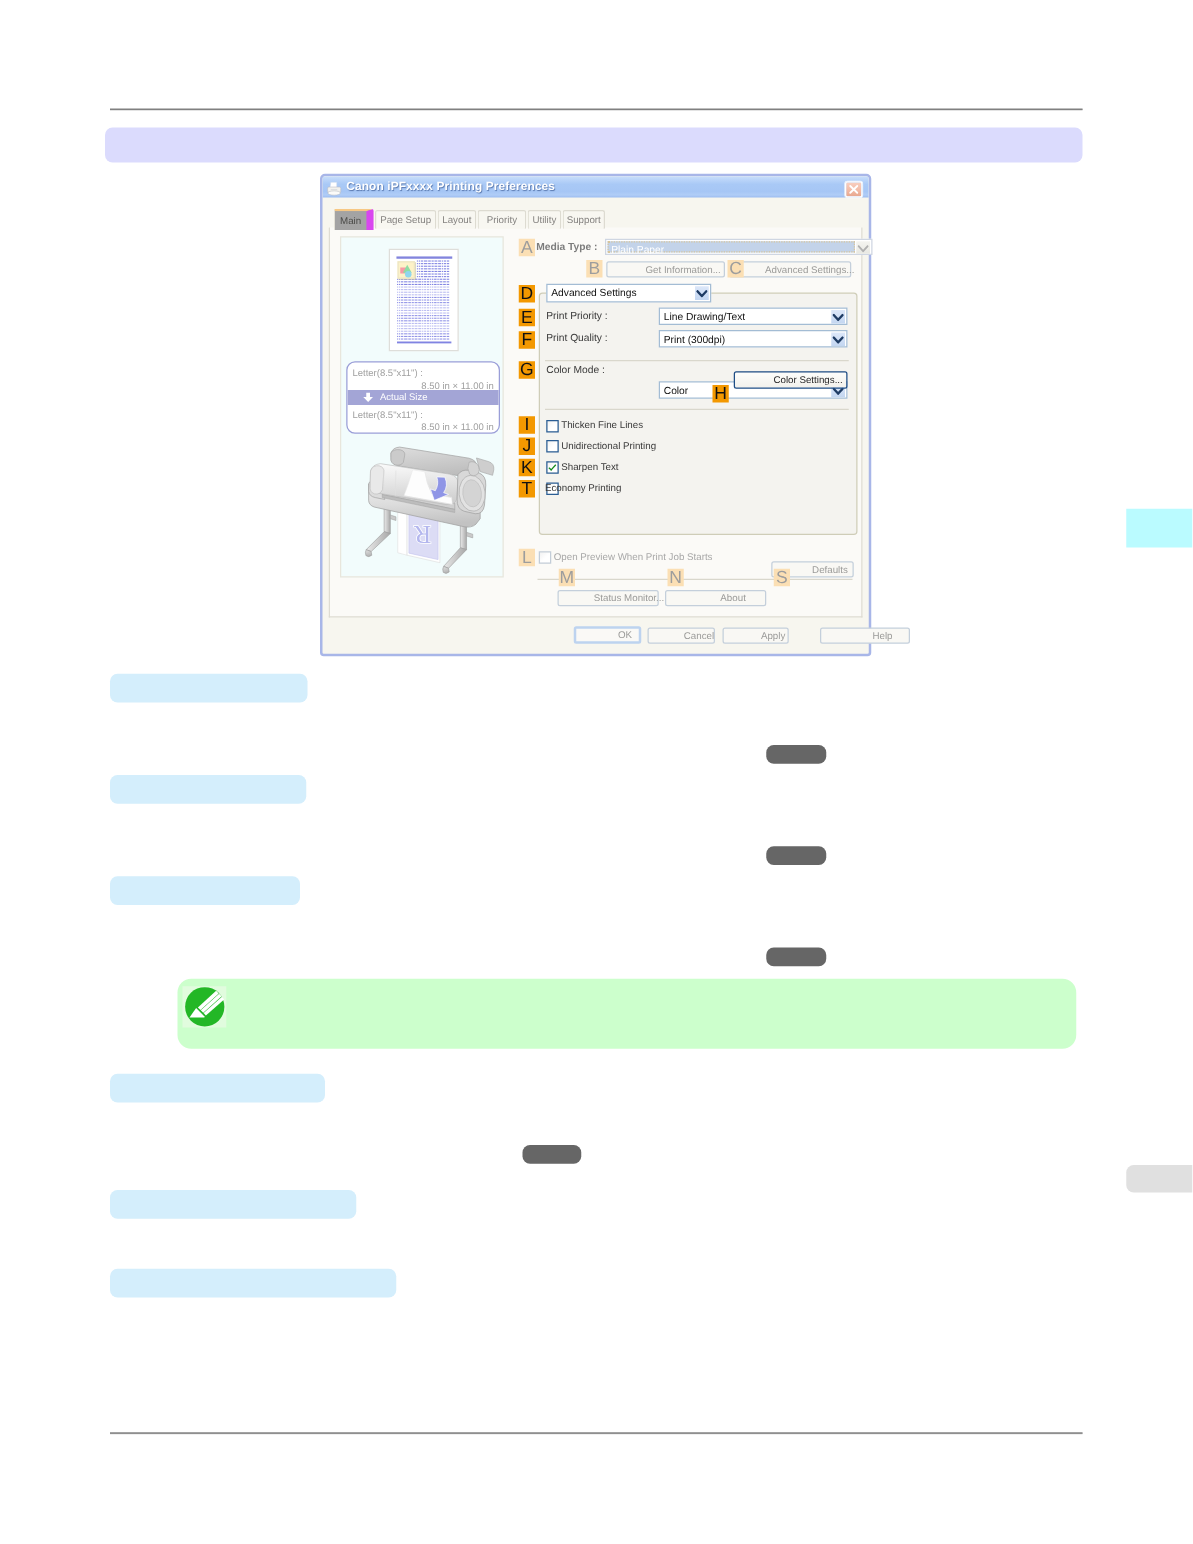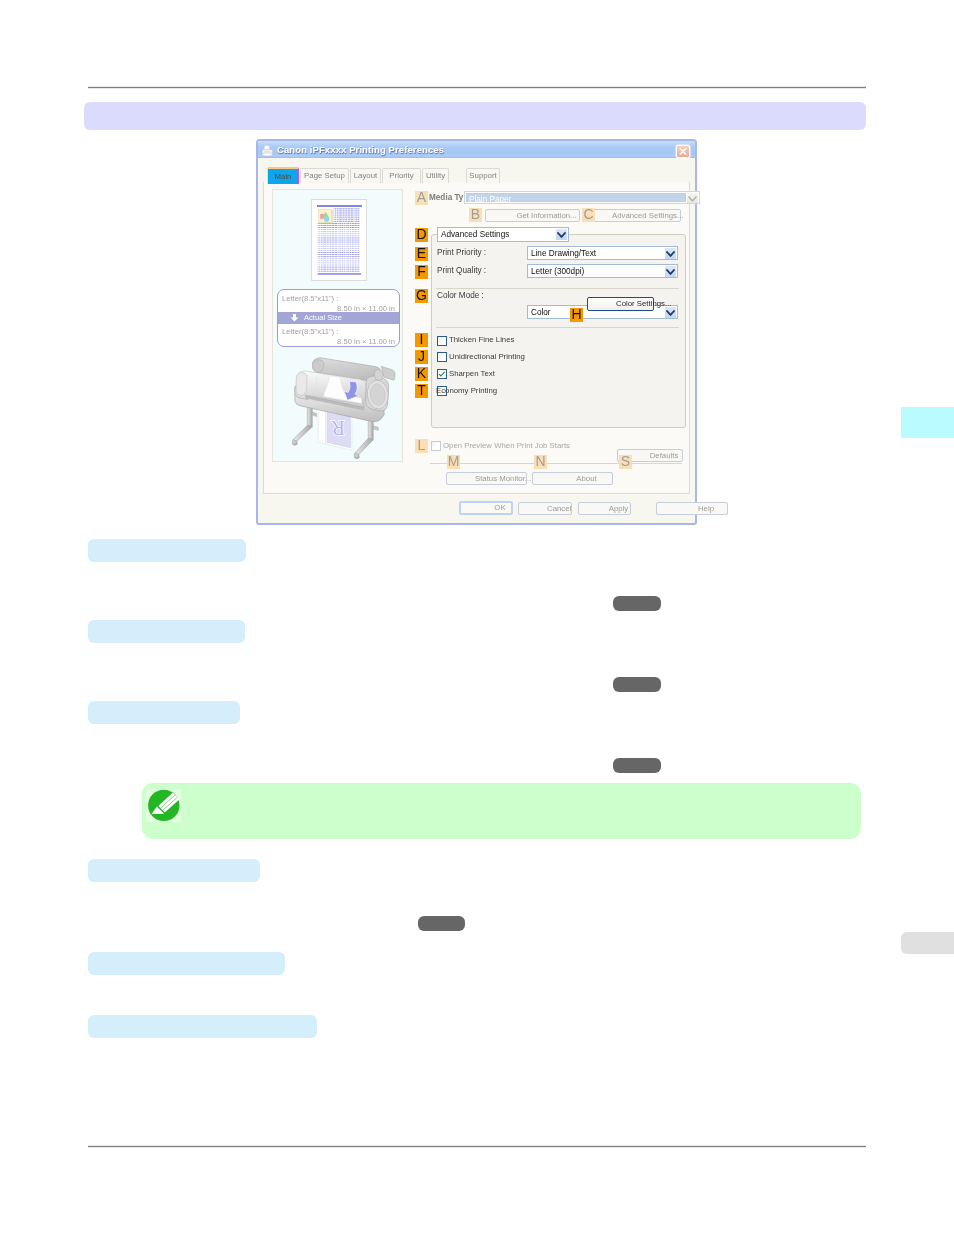--- a/index.html
+++ b/index.html
@@ -33,23 +33,23 @@
        background:linear-gradient(180deg,#f8cfc0 0%,#f2bba6 55%,#e8a88f 100%);
        box-shadow:0 0 0 0.5px rgba(255,255,255,.9);}
   .closebtn svg{position:absolute;left:1px;top:1px;}
 
   
   .tabstrip{position:absolute;left:2px;top:25px;right:2px;height:16px;}
   .tab{position:absolute;top:2px;height:15px;box-sizing:border-box;
        border:1px solid #dddbd1;border-bottom:none;border-radius:2px 2px 0 0;
        background:#f8f7f1;text-align:center;font-size:7.8px;color:#858380;
        line-height:13px;}
-  .tab.active{top:1px;height:17px;background:#0ea5e9;color:#4a4a47;
+  .tab.active{top:1px;height:17px;background:#a3a3a3;color:#4a4a47;
        border-top:2.2px solid #f7c884;border-left:1px solid #e2e0d6;
-       border-right:1px solid #d946ef;line-height:15px;z-index:3;}
+       border-right:6px solid #d946ef;line-height:15px;z-index:3;}
   .panel{position:absolute;left:5px;top:41px;right:5px;bottom:29px;
          background:#fbfaf7;border:1px solid #dedcd2;border-top:none;box-sizing:border-box;}
 
   
   .preview{position:absolute;left:272px;top:189px;width:131px;height:273px;
            background:#f2fcfc;border:1px solid #e8e6dc;box-sizing:border-box;}
   .pagethumb{position:absolute;left:38px;top:9px;width:56px;height:82px;
            background:#fff;border:1px solid #dededa;box-sizing:border-box;}
   .thumbinner{position:absolute;left:5px;top:5px;width:45px;height:71px;overflow:hidden;}
   .thumbbar{position:absolute;left:0;top:0;width:45px;height:1.8px;background:#8284dd;}
@@ -155,21 +155,21 @@
     </div>
 
     <div class="panel"></div>
 
     <div class="tabstrip">
       <div class="tab active" style="left:7px;width:32px;"><span>Main</span></div>
       <div class="tab" style="left:40px;width:49px;"><span>Page Setup</span></div>
       <div class="tab" style="left:90px;width:31px;"><span>Layout</span></div>
       <div class="tab" style="left:122px;width:39px;"><span>Priority</span></div>
       <div class="tab" style="left:162px;width:27px;"><span>Utility</span></div>
-      <div class="tab" style="left:206px;width:34px;"><span>Support</span></div>
+      <div class="tab" style="left:190px;width:34px;"><span>Support</span></div>
     </div>
   </div>
 
   <div class="preview">
     <div class="pagethumb">
       <div class="thumbinner">
         <div class="thumbbar"></div>
         <svg width="45" height="71" viewBox="0 0 45 71" style="position:absolute;left:0;top:0;">
           <g id="thumbtext">
               <rect x="16.50" y="3.40" width="0.90" height="0.85" fill="#7f82e2"></rect>
@@ -781,21 +781,21 @@
         <path d="M90 15.5 Q94.5 14 97 17.5 Q99.5 21.5 97 25 Q93.5 27.5 90.5 25 Q88 21 90 15.5 Z" fill="#d4d4d4" stroke="#a8a8a8" stroke-width="0.5"></path>
         <path d="M96 12 L106 15 Q110.5 16.5 110 21.5 L109 26 L99 23 Z" fill="#cecece" stroke="#a4a4a4" stroke-width="0.5"></path>
 
         <path d="M70.5 27.5 Q73.5 34.5 69.5 40 L73.5 41.4 L62 46.2 L58.8 37 L62.8 38.4 Q66 33 64 27.3 Z" fill="#8f95e6" stroke="#ffffff" stroke-width="0.55" stroke-linejoin="round"></path>
       </svg>
     </div>
   </div>
 
   <div class="badge off" style="left:415px;top:191px;">A</div>
   <div class="clabel" style="left:429px;top:192.5px;color:#7c7c7c;font-weight:bold;">Media Type :</div>
-  <div class="combo disabled" style="left:464px;top:191px;width:236px;height:13px;">
+  <div class="combo disabled" style="left:484px;top:191px;width:214px;height:13px;">
     <span class="selhi">
         <span>Plain Paper</span>
       </span>
     <span class="arw">
         <svg width="9" height="6" viewBox="0 0 9 6">
           <path d="M1 1.1 L4.5 4.9 L8 1.1" fill="none" stroke="#1f3c64" stroke-width="1.8" stroke-linecap="square"></path>
         </svg>
       </span>
   </div>
 
@@ -822,21 +822,21 @@
     <span class="arw">
         <svg width="9" height="6" viewBox="0 0 9 6">
           <path d="M1 1.1 L4.5 4.9 L8 1.1" fill="none" stroke="#1f3c64" stroke-width="1.8" stroke-linecap="square"></path>
         </svg>
       </span>
   </div>
 
   <div class="badge on" style="left:415px;top:265px;">F</div>
   <div class="clabel" style="left:437px;top:265.5px;">Print Quality :</div>
   <div class="combo" style="left:527px;top:264px;width:151px;">
-    <span style="position:absolute;left:3px;top:0.5px;">Letter (300dpi)</span>
+    <span style="position:absolute;left:3px;top:0.5px;">Print (300dpi)</span>
     <span class="arw">
         <svg width="9" height="6" viewBox="0 0 9 6">
           <path d="M1 1.1 L4.5 4.9 L8 1.1" fill="none" stroke="#1f3c64" stroke-width="1.8" stroke-linecap="square"></path>
         </svg>
       </span>
   </div>
 
   <div class="sep" style="left:436px;top:288px;width:243px;"></div>
 
   <div class="badge on" style="left:415px;top:289px;">G</div>
@@ -844,21 +844,21 @@
   <div class="combo" style="left:527px;top:305px;width:151px;">
     <span style="position:absolute;left:3px;top:0.5px;">Color</span>
     <span class="arw">
         <svg width="9" height="6" viewBox="0 0 9 6">
           <path d="M1 1.1 L4.5 4.9 L8 1.1" fill="none" stroke="#1f3c64" stroke-width="1.8" stroke-linecap="square"></path>
         </svg>
       </span>
   </div>
 
   <div class="badge on" style="left:570px;top:308px;">H</div>
-  <div class="btn strong" style="left:587px;top:297px;width:67px;height:14px;line-height:12px;">Color Settings...</div>
+  <div class="btn strong" style="left:587px;top:297px;width:91px;height:14px;line-height:12px;">Color Settings...</div>
 
   <div class="sep" style="left:436px;top:327px;width:243px;"></div>
 
   <div class="badge on" style="left:415px;top:333px;">I</div>
   <div class="cb" style="left:437px;top:335.5px;"></div>
   <div class="cblabel" style="left:449px;top:334.5px;">Thicken Fine Lines</div>
 
   <div class="badge on" style="left:415px;top:350px;">J</div>
   <div class="cb" style="left:437px;top:352px;"></div>
   <div class="cblabel" style="left:449px;top:351.5px;">Unidirectional Printing</div>

